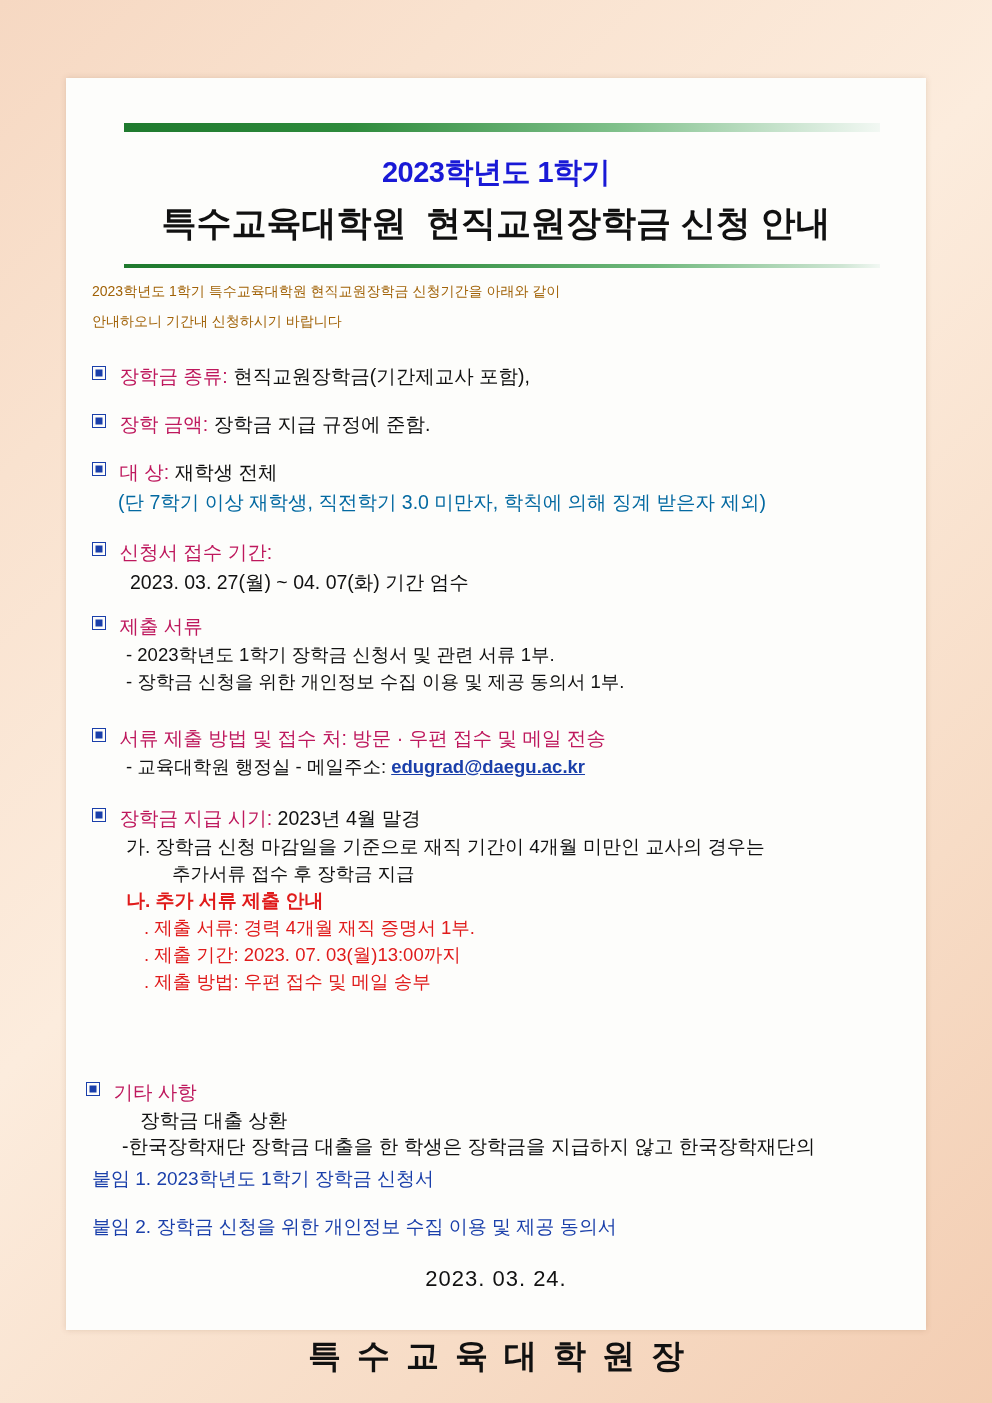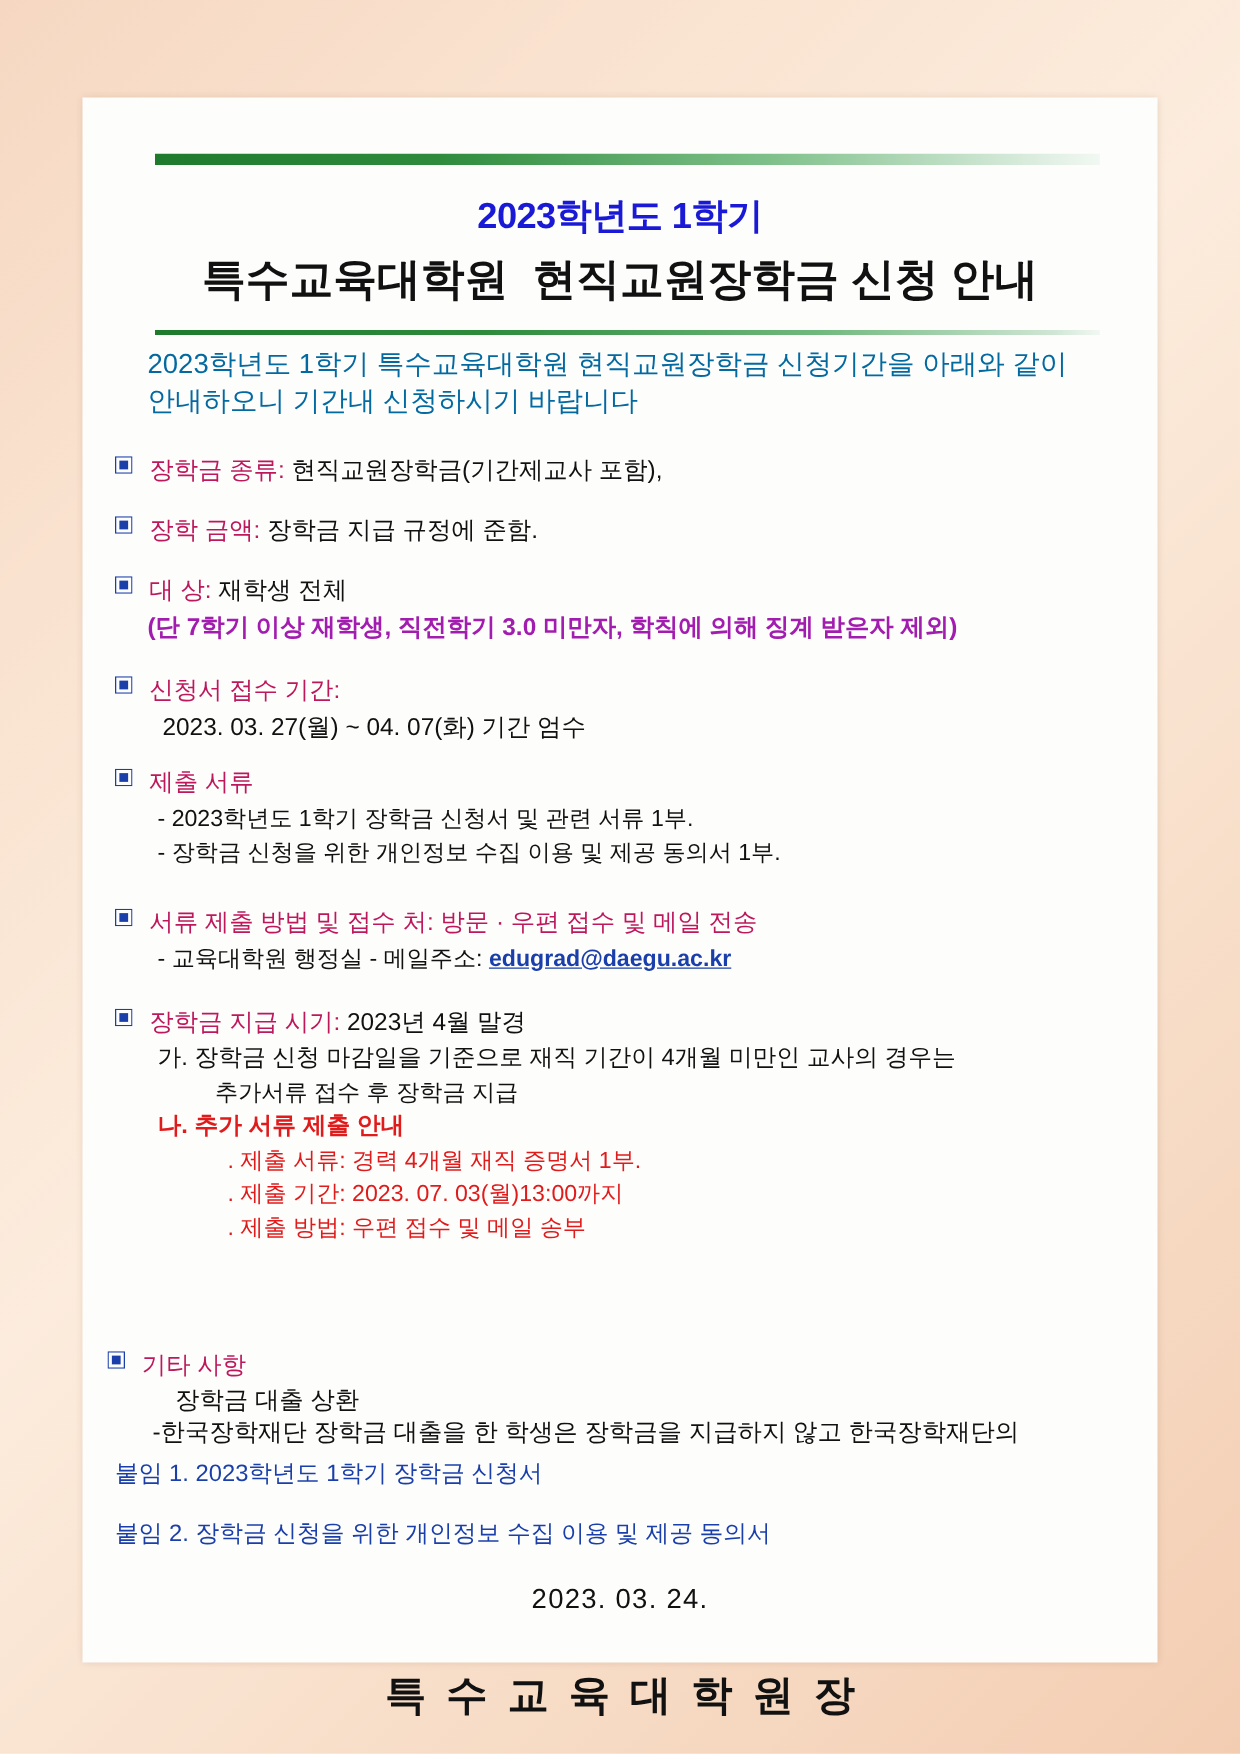--- a/index.html
+++ b/index.html
@@ -70,45 +70,44 @@
     position: absolute;
     left: 0;
     top: 198px;
     width: 100%;
   }
   .intro {
     position: absolute;
     left: 26px;
     top: 0px;
     width: 800px;
-    font-size: 22px;
+    font-size: 14px;
     line-height: 30px;
-    color: #0369a1;
+    color: #a16207;
     white-space: pre-line;
-    margin-left: 26px;
   }
   .item {
     position: absolute;
     left: 26px;
     width: 820px;
     font-size: 19.5px;
     color: #1a3faa;
     line-height: 29px;
   }
   .bullet {
     display: inline-block;
     width: 22px;
     color: #1a3faa;
     font-size: 15px;
     vertical-align: 3px;
   }
   .bullet svg { display: block; }
   .lbl { color: #be185d; }
   .plain { color: #111111; }
-  .red { color: #a21caf; font-weight: bold; }
+  .red { color: #0369a1; }
   .redb { color: #e01b1b; font-weight: bold; }
   .sub {
     display: block;
     margin-left: 34px;
     font-size: 18.5px;
     line-height: 27px;
     color: #111111;
   }
   .sub-red {
     display: block;
@@ -149,21 +148,21 @@
     text-indent: 16px;
   }
   .inline-hang {
     display: block;
     margin-left: 34px;
     font-size: 19px;
     line-height: 27px;
   }
   .deep {
     display: block;
-    margin-left: 90px;
+    margin-left: 52px;
     font-size: 18.5px;
     line-height: 27px;
   }
   .deeper {
     display: block;
     margin-left: 80px;
     font-size: 18.5px;
     line-height: 27px;
   }
 </style>

